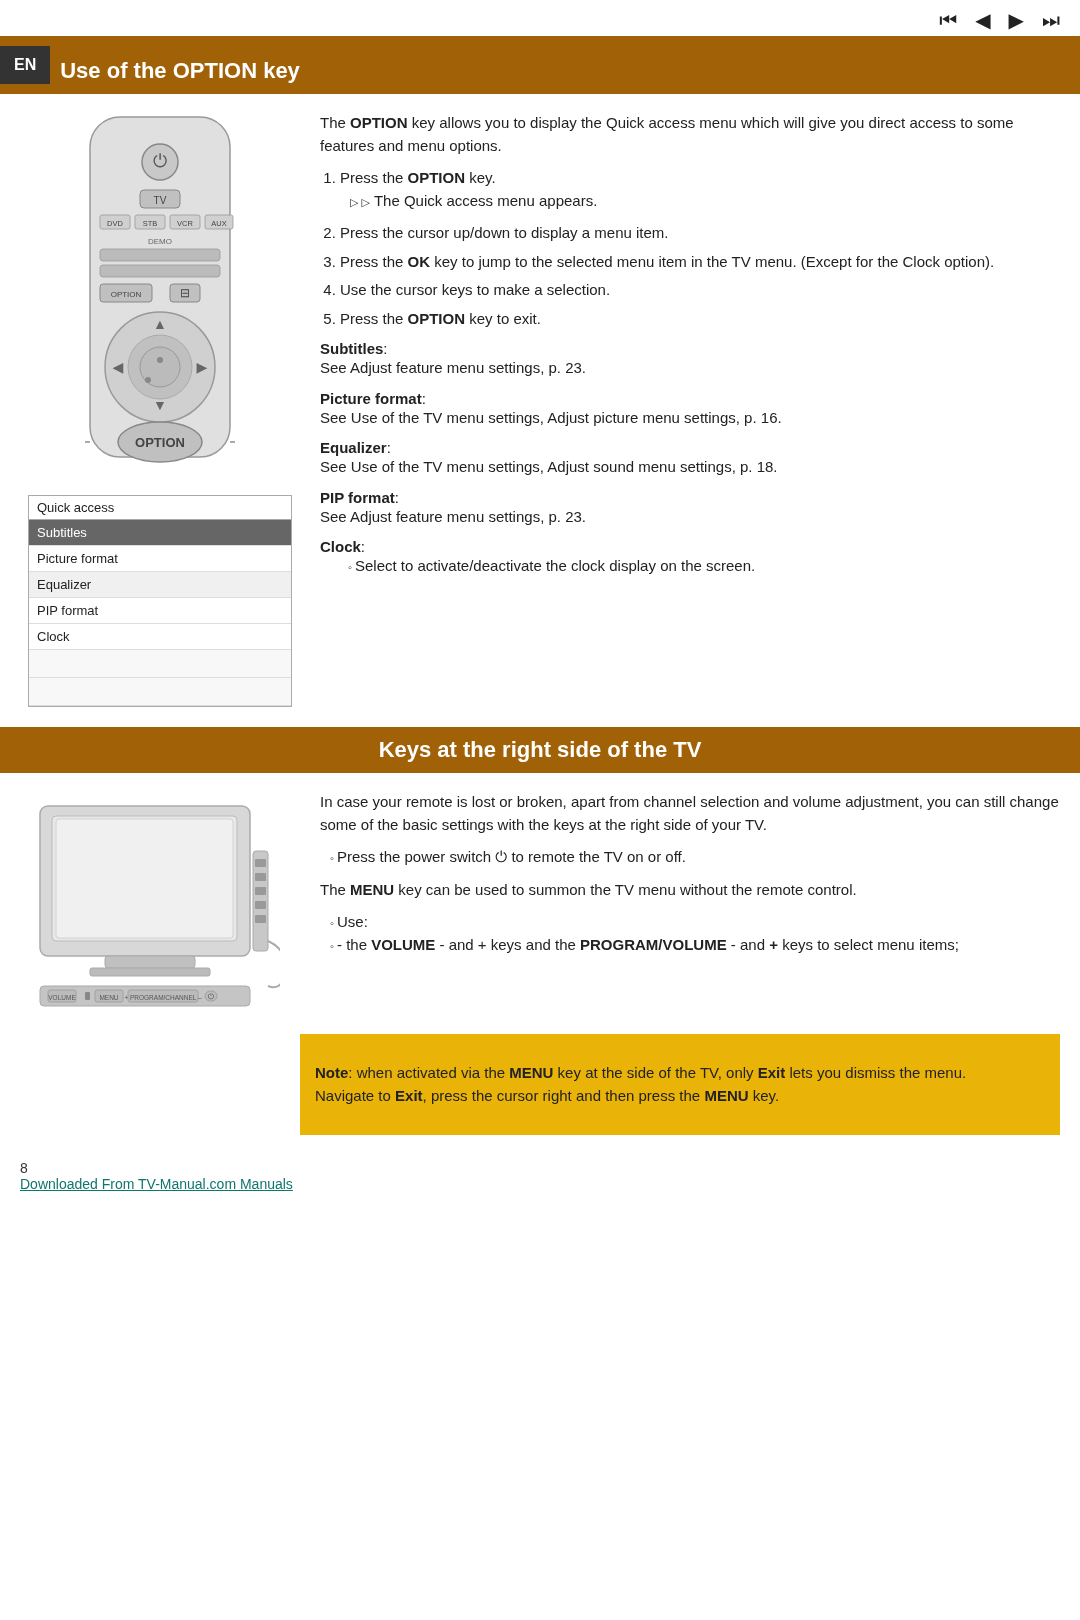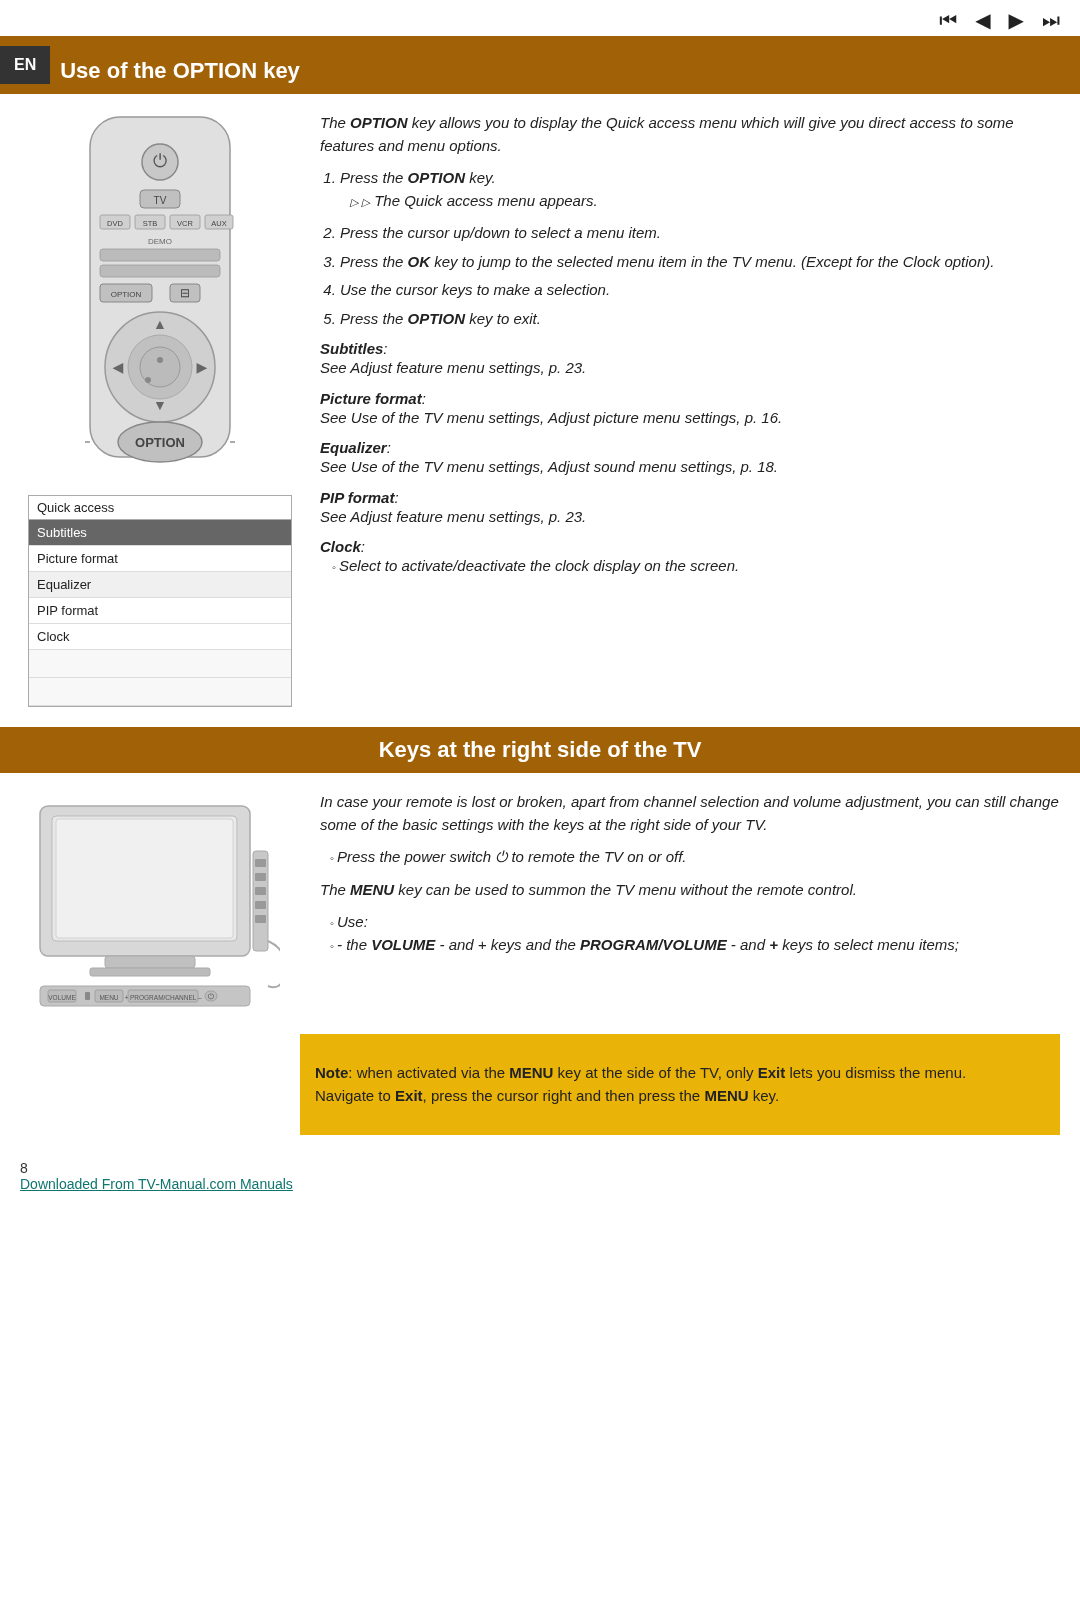--- a/index.html
+++ b/index.html
@@ -93,21 +93,20 @@
     .qa-empty {
       height: 28px;
       border-bottom: 1px solid #ddd;
       background: #f8f8f8;
     }
 
     
     .right-col {
       flex: 1;
       padding-top: 0;
-      font-style: italic;
     }
     .right-col p {
       margin-bottom: 10px;
       line-height: 1.5;
     }
     .right-col ol {
       margin-left: 20px;
       margin-bottom: 10px;
     }
     .right-col ol li {
@@ -131,21 +130,21 @@
       margin-bottom: 10px;
     }
     .subsection-title {
       font-weight: bold;
     }
     .subsection-body {
       line-height: 1.5;
     }
     .bullet-circle ul {
       list-style: none;
-      margin-left: 12px;
+      margin-left: 28px;
     }
     .bullet-circle ul li::before {
       content: "◦ ";
     }
 
     
     .section2 {
       margin-top: 10px;
     }
     .section2-content {
@@ -270,21 +269,21 @@
       The <strong>OPTION</strong> key allows you to display the Quick access menu which will give you direct access to some features and menu options.
     </p>
     <ol>
       <li>Press the <strong>OPTION</strong> key.
         <ul style="list-style:none; margin-left:10px;">
           <li style="list-style:none;">
             <span style="font-size:11px;">▷</span> The Quick access menu appears.
           </li>
         </ul>
       </li>
-      <li>Press the cursor up/down to select a menu item.</li>
+      <li>Press the cursor up/down to display a menu item.</li>
       <li>Press the <strong>OK</strong> key to jump to the selected menu item in the TV menu. (Except for the Clock option).</li>
       <li>Use the cursor keys to make a selection.</li>
       <li>Press the <strong>OPTION</strong> key to exit.</li>
     </ol>
 
     <div class="subsection">
       <span class="subsection-title">Subtitles</span><span>:</span><br>
       <span class="subsection-body">See Adjust feature menu settings, p. 23.</span>
     </div>
 

